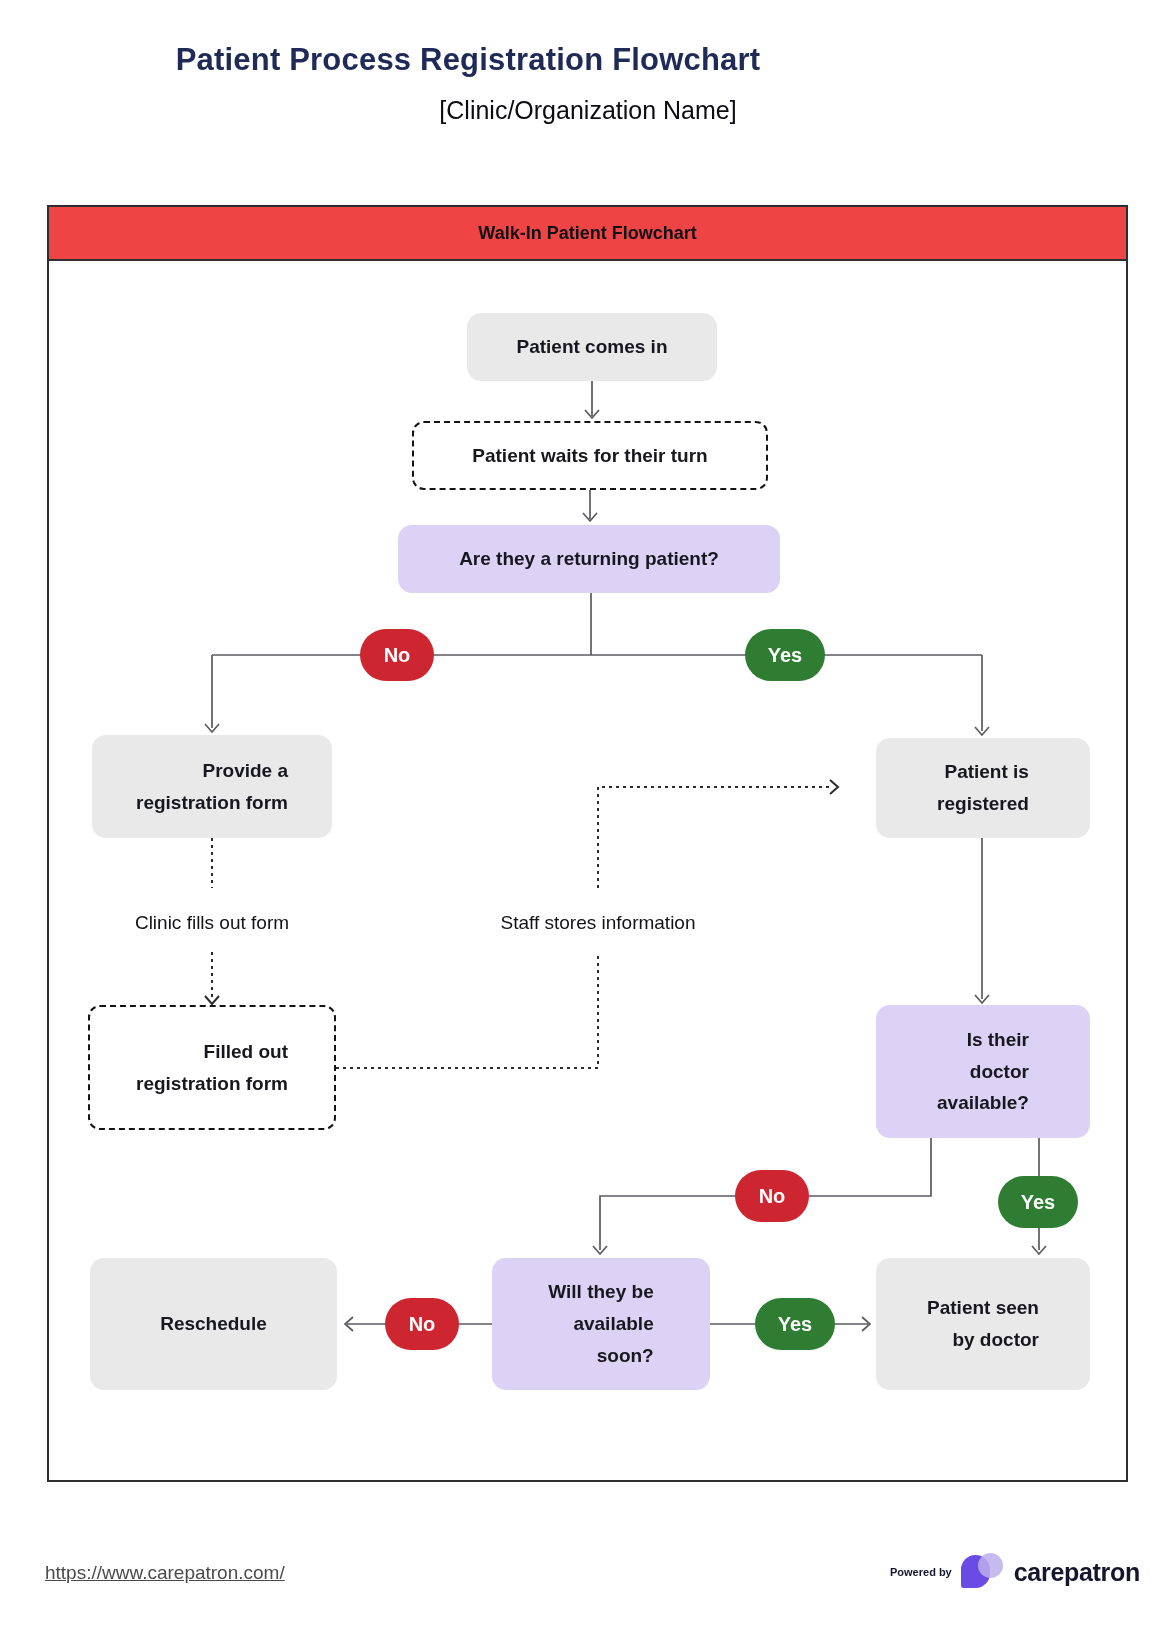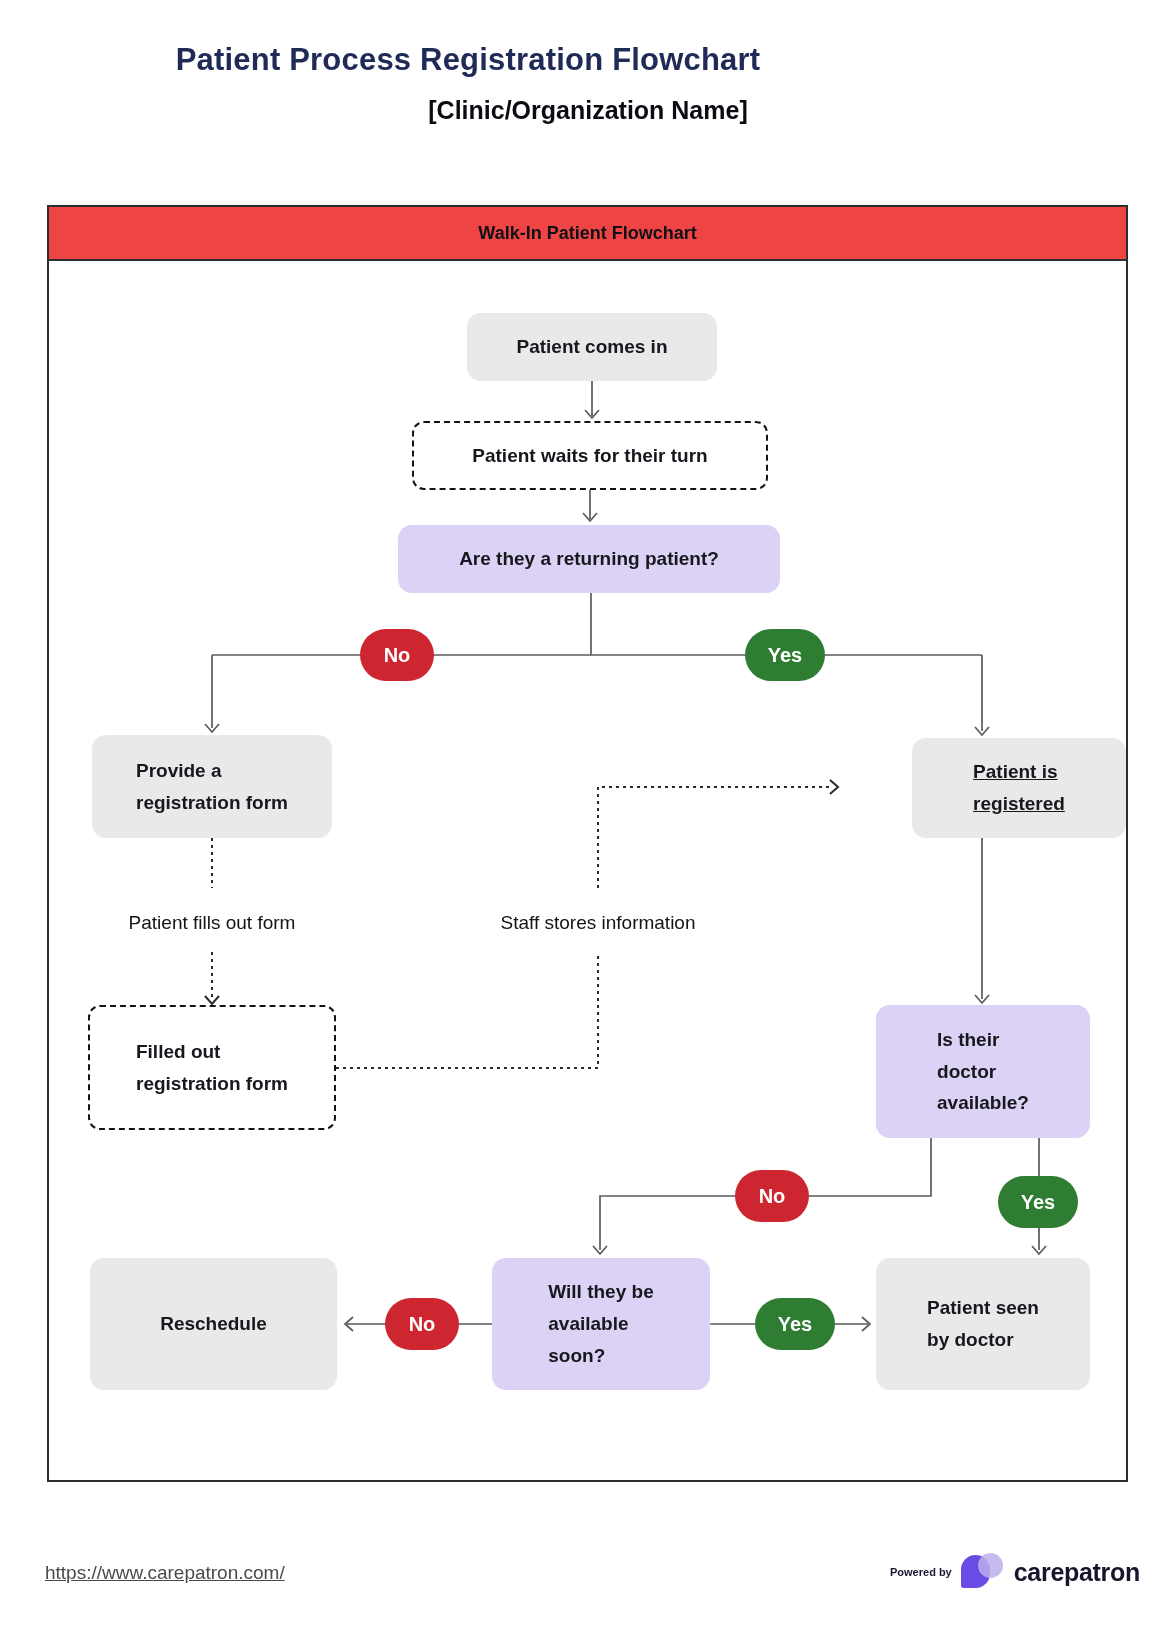--- a/index.html
+++ b/index.html
@@ -6,36 +6,36 @@
   body{
     width:1176px;height:1630px;position:relative;background:#ffffff;
     font-family:"Liberation Sans", sans-serif;overflow:hidden;
   }
   .doc-title{
     position:absolute;left:0;top:42px;width:936px;text-align:center;
     font-size:31px;font-weight:bold;color:#1F2B56;letter-spacing:.2px;
   }
   .doc-subtitle{
     position:absolute;left:0;top:96px;width:1176px;text-align:center;
-    font-size:25px;font-weight:bold;color:#0b0b12;
+    font-size:25px;font-weight:normal;color:#0b0b12;
   }
   .panel{
     position:absolute;left:47px;top:205px;width:1081px;height:1277px;
     border:2px solid #2e2e31;background:#ffffff;box-sizing:border-box;
   }
   .panel-header{
     position:absolute;left:0;top:0;width:100%;height:54px;
     background:#ef4444;border-bottom:2px solid #2e2e31;box-sizing:border-box;
     display:flex;align-items:center;justify-content:center;
     font-size:18px;font-weight:bold;color:#101016;
   }
   svg.connectors{position:absolute;left:0;top:0;width:1176px;height:1630px;}
   .node{
     position:absolute;display:flex;align-items:center;justify-content:center;
-    text-align:left;font-weight:bold;font-size:19px;color:#17171e;
+    text-align:right;font-weight:bold;font-size:19px;color:#17171e;
     border-radius:14px;line-height:1.68;white-space:pre-line;box-sizing:border-box;
   }
   .node.gray{background:#E9E9EA;}
   .node.purple{background:#DCD2F6;}
   .node.dashed{background:#ffffff;border:2.5px dashed #141414;border-radius:12px;}
   .pill{
     position:absolute;display:flex;align-items:center;justify-content:center;
     color:#ffffff;font-weight:bold;font-size:20px;border-radius:26px;box-sizing:border-box;
   }
   .pill.red{background:#CE2630;text-align:center;}
@@ -99,42 +99,42 @@
     <path d="M205 996 L212 1004 L219 996"></path>
     <path d="M830 780 L838 787 L830 794"></path>
   </g>
 </svg>
 
 <div class="node gray" style="left:467px;top:313px;width:250px;height:68px;">Patient comes in</div>
 <div class="node dashed" style="left:412px;top:421px;width:356px;height:69px;">Patient waits for their turn</div>
 <div class="node purple" style="left:398px;top:525px;width:382px;height:68px;">Are they a returning patient?</div>
 <div class="node gray" style="left:92px;top:735px;width:240px;height:103px;">Provide a
 registration form</div>
-<div class="node gray" style="left:912px;top:738px;width:214px;height:100px;text-decoration:underline;">Patient is
+<div class="node gray" style="left:876px;top:738px;width:214px;height:100px;">Patient is
 registered</div>
 <div class="node dashed" style="left:88px;top:1005px;width:248px;height:125px;">Filled out
 registration form</div>
 <div class="node purple" style="left:876px;top:1005px;width:214px;height:133px;">Is their
 doctor
 available?</div>
 <div class="node purple" style="left:492px;top:1258px;width:218px;height:132px;">Will they be
 available
 soon?</div>
 <div class="node gray" style="left:90px;top:1258px;width:247px;height:132px;">Reschedule</div>
 <div class="node gray" style="left:876px;top:1258px;width:214px;height:132px;">Patient seen
 by doctor</div>
 
 <div class="pill red" style="left:360px;top:629px;width:74px;height:52px;">No</div>
 <div class="pill green" style="left:745px;top:629px;width:80px;height:52px;">Yes</div>
 <div class="pill red" style="left:735px;top:1170px;width:74px;height:52px;">No</div>
 <div class="pill green" style="left:998px;top:1176px;width:80px;height:52px;">Yes</div>
 <div class="pill red" style="left:385px;top:1298px;width:74px;height:52px;">No</div>
 <div class="pill green" style="left:755px;top:1298px;width:80px;height:52px;">Yes</div>
 
-<div class="edge-label" style="left:62px;top:912px;width:300px;">Patient fills out form</div>
+<div class="edge-label" style="left:62px;top:912px;width:300px;">Clinic fills out form</div>
 <div class="edge-label" style="left:448px;top:912px;width:300px;">Staff stores information</div>
 
 <a class="footer-link">https://www.carepatron.com/</a>
 <div class="footer-brand">
   <span class="powered">Powered by</span>
   <span class="logo-mark">
     <span class="logo-blob"></span>
     <span class="logo-circle"></span>
   </span>
   <span class="wordmark"><span class="care">care</span><span class="patron">patron</span></span>

